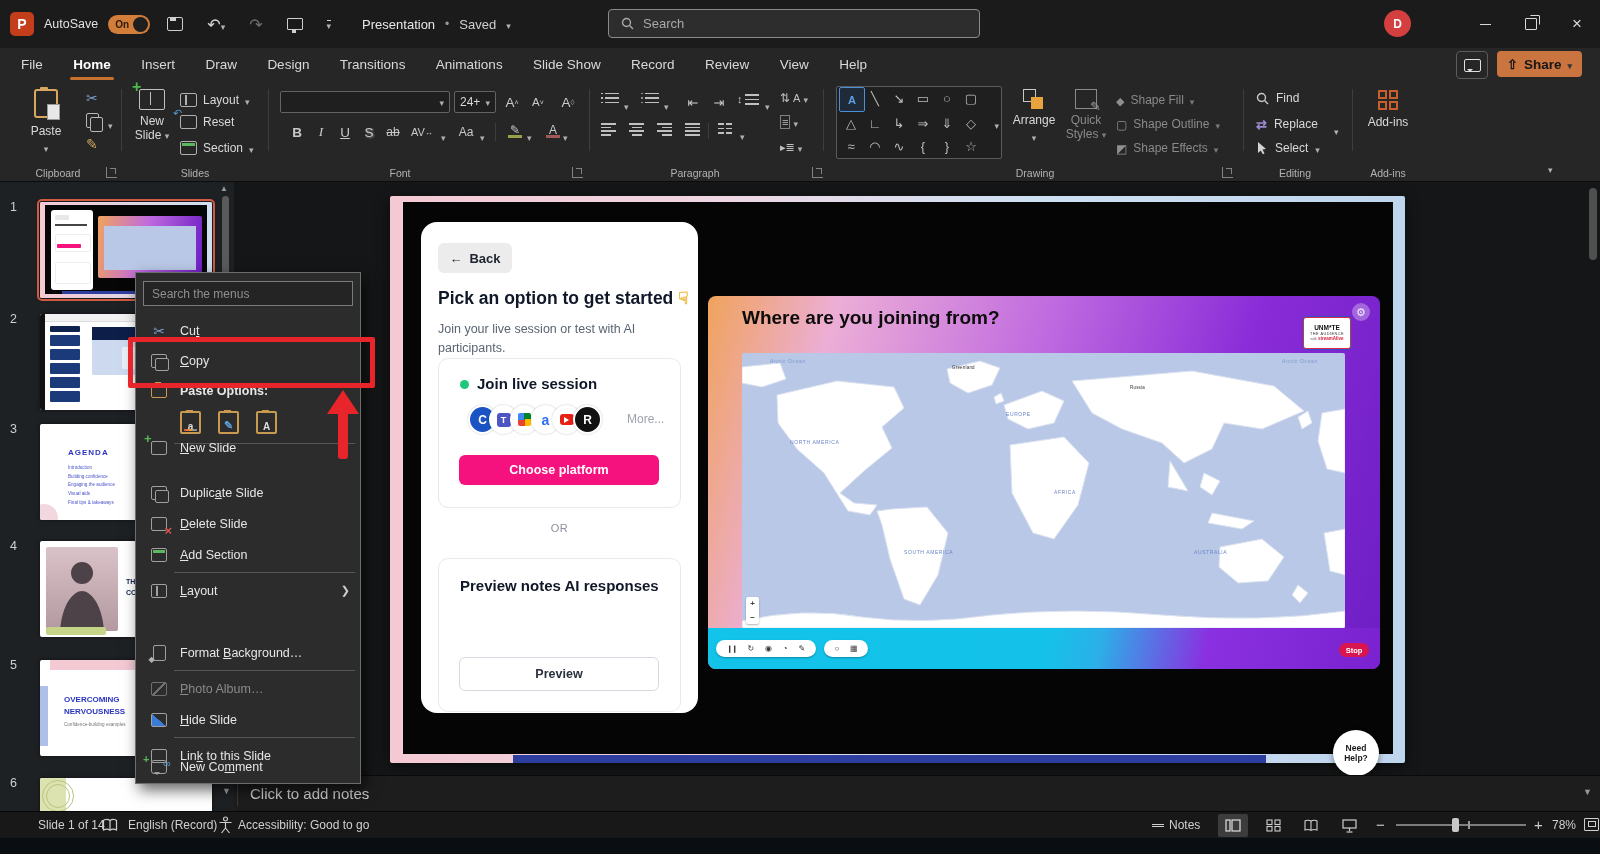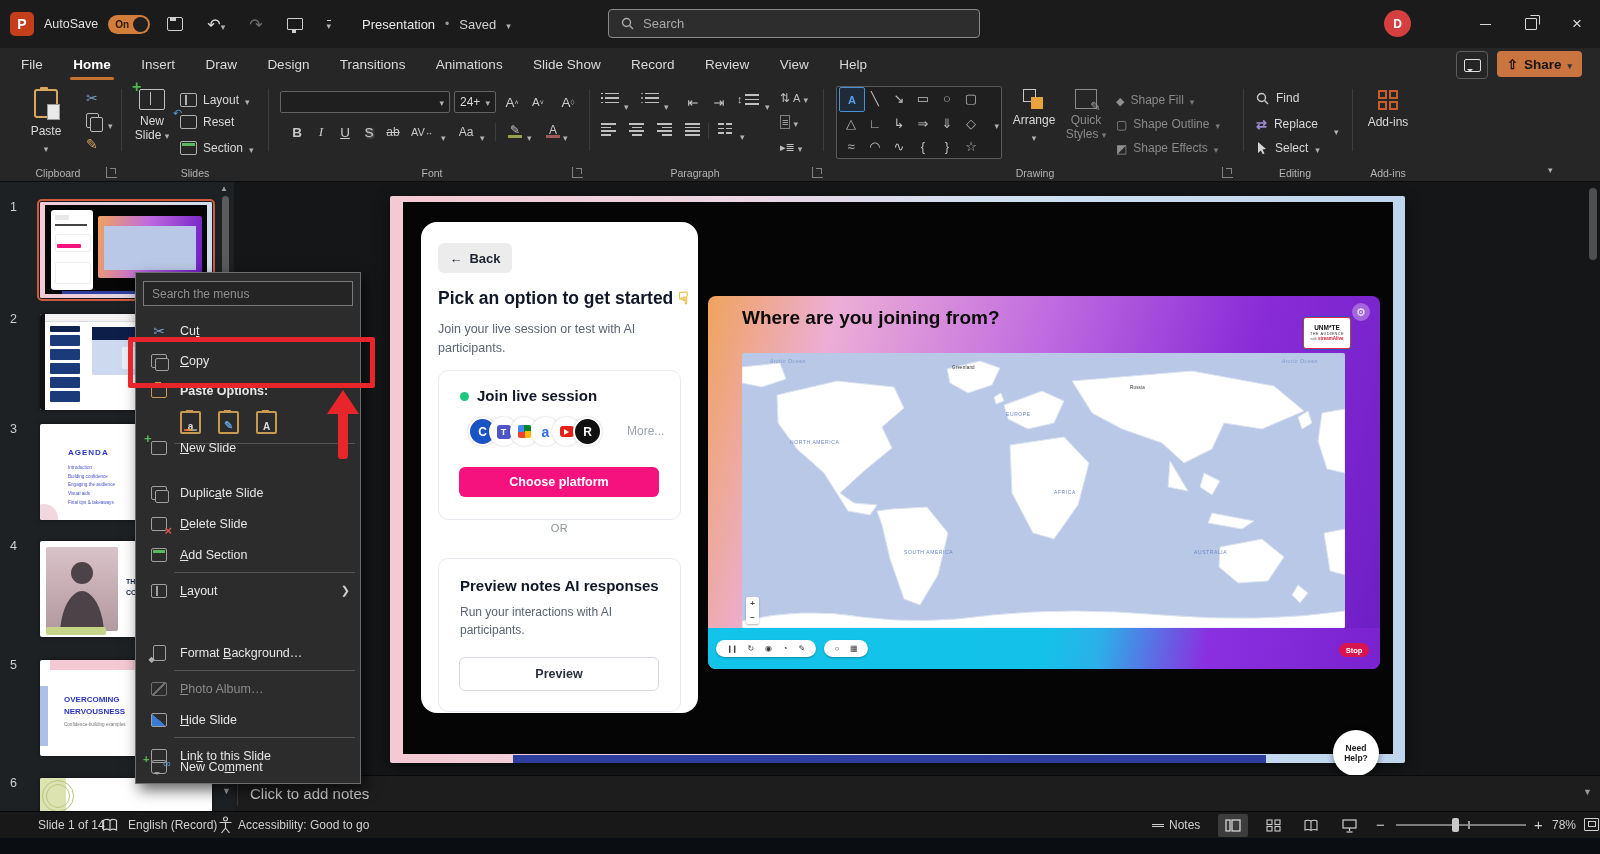--- a/index.html
+++ b/index.html
@@ -327,21 +327,21 @@
   <span class="abs fbtn" style="left:505px;top:38px;flex-direction:column">
     <span style="font-size:12px">✎</span>
     <span style="display:block;width:14px;height:3px;background:#9aa04a;margin-top:-2px"></span>
   </span>
   <span class="abs chev" style="left:527px;top:46px"></span>
   <span class="abs fbtn" style="left:543px;top:38px;flex-direction:column">
     <span style="font-size:12px">A</span>
     <span style="display:block;width:14px;height:3px;background:#a05858;margin-top:-2px"></span>
   </span>
   <span class="abs chev" style="left:563px;top:46px"></span>
-  <div class="glabel" style="left:392px;width:80px">Font</div>
+  <div class="glabel" style="left:360px;width:80px">Font</div>
   <div class="launcher" style="left:572px"></div>
   <div class="vdiv" style="left:589px"></div>
 
   
   <span class="abs flex" style="left:601px;top:12px">
       <span class="dotcol"></span>
       <span class="ln"></span>
     </span>
   <span class="abs chev" style="left:624px;top:15px"></span>
   <span class="abs flex" style="left:641px;top:12px">
@@ -589,21 +589,21 @@
 
     <div class="card">
       <div class="backbtn">
         <span>←</span>
         <span>Back</span>
       </div>
       <div style="position:absolute;left:17px;top:66px;font-size:17.5px;font-weight:bold;color:#101828">
         <span>Pick an option to get started</span> <span class="i-hand"></span>
       </div>
       <div style="position:absolute;left:17px;top:98px;width:232px;font-size:12.5px;color:#5a6472;line-height:1.5">Join your live session or test with AI participants.</div>
-      <div class="subcard" style="top:148px;height:148px">
+      <div class="subcard" style="top:136px;height:148px">
         <div style="position:absolute;left:21px;top:16px;font-size:15px;font-weight:bold;color:#101828">
           <span class="greendot"></span><span>Join live session</span>
         </div>
         <div class="flex" style="position:absolute;left:29px;top:46px">
           <span class="pc" style="background:#1a53c4;color:#fff;margin-left:0">
               <span>C</span>
             </span>
           <span class="pc">
               <span class="teams-sq">
                 <span>T</span>
@@ -623,21 +623,20 @@
             </span>
         </div>
         <span style="position:absolute;left:188px;top:53px;font-size:12px;color:#9ca3af">More...</span>
         <div class="pinkbtn" style="position:absolute;left:20px;top:96px;width:200px;height:30px">
           <span>Choose platform</span>
         </div>
       </div>
       <div style="position:absolute;left:0;right:0;top:300px;text-align:center;font-size:11px;color:#8a919c;letter-spacing:.5px">OR</div>
       <div class="subcard" style="top:336px;height:152px">
         <div style="position:absolute;left:21px;top:18px;font-size:15px;font-weight:bold;color:#101828">Preview notes AI responses</div>
-        <div style="position:absolute;left:21px;top:44px;width:180px;font-size:12px;color:#5a6472;line-height:1.5">Run your interactions with AI participants.</div>
         <div style="position:absolute;left:20px;top:98px;width:198px;height:32px;border:1px solid #d6dae0;border-radius:6px;display:flex;align-items:center;justify-content:center;font-size:12.5px;color:#2a313c;font-weight:bold">
           <span>Preview</span>
         </div>
       </div>
     </div>
 
     <div class="purple-panel">
       <div class="pp-band"></div>
       <div style="position:absolute;left:34px;top:11px;font-size:19px;font-weight:800;color:#0c0c0c">Where are you joining from?</div>
       <div class="gearbtn"></div>

